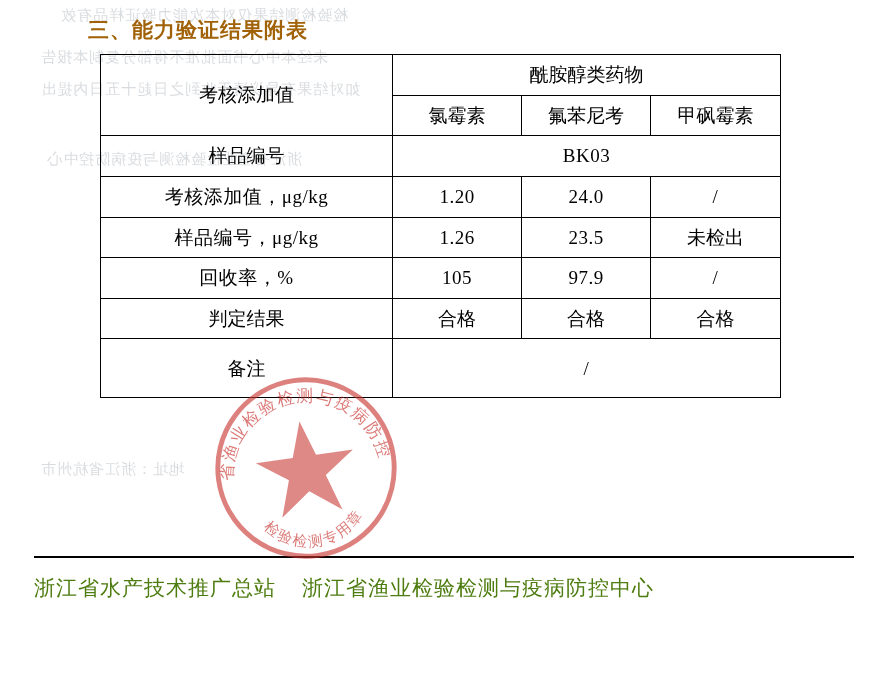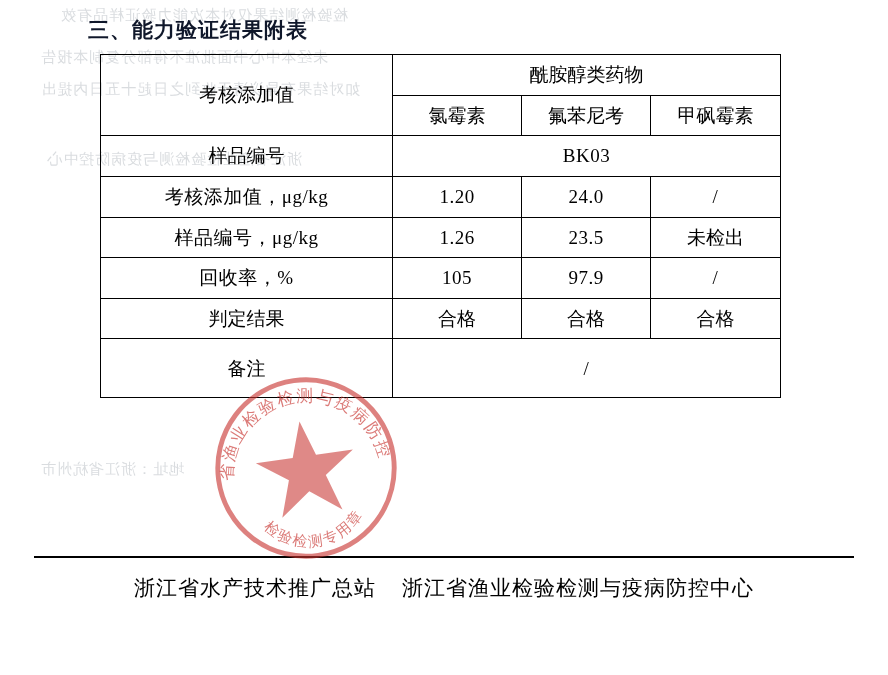--- a/index.html
+++ b/index.html
@@ -40,21 +40,21 @@
   }
 
   .section-title {
     position: absolute;
     left: 88px;
     top: 16px;
     font-size: 21px;
     font-weight: bold;
     font-family: "Liberation Sans", "DejaVu Sans", sans-serif;
     letter-spacing: 1px;
-    color: #0f172a;
+    color: #a16207;
   }
 
   .table-wrap {
     position: absolute;
     left: 100px;
     top: 54px;
     width: 680px;
   }
 
   table.report {
@@ -105,24 +105,23 @@
     top: 556px;
     width: 820px;
   }
   .footer-rule {
     border: none;
     border-top: 2.2px solid #000;
     margin: 0 0 16px 0;
     width: 820px;
   }
   .footer-line {
-    text-align: center;
     font-size: 21px;
     letter-spacing: 1px;
-    color: #000000;
+    color: #4d7c0f;
     white-space: nowrap;
   }
   .footer-org-left {
     margin-right: 26px;
   }
   .footer-date {
     margin-top: 12px;
     text-align: center;
     font-size: 21px;
     letter-spacing: 2px;

